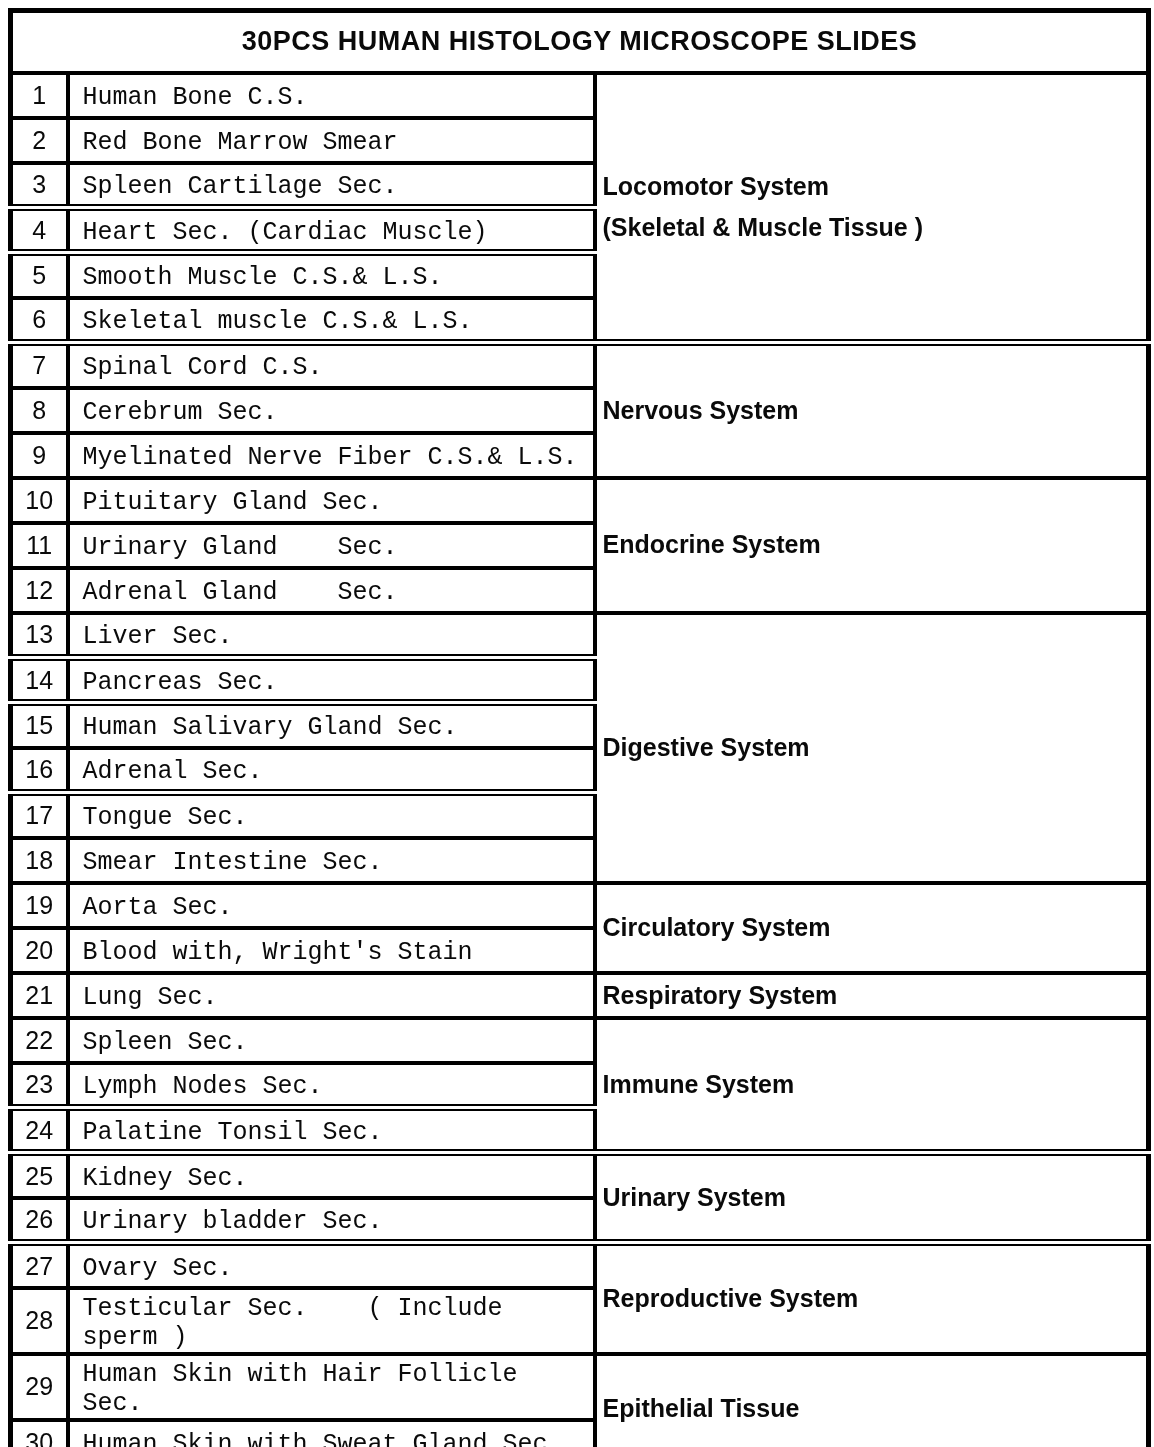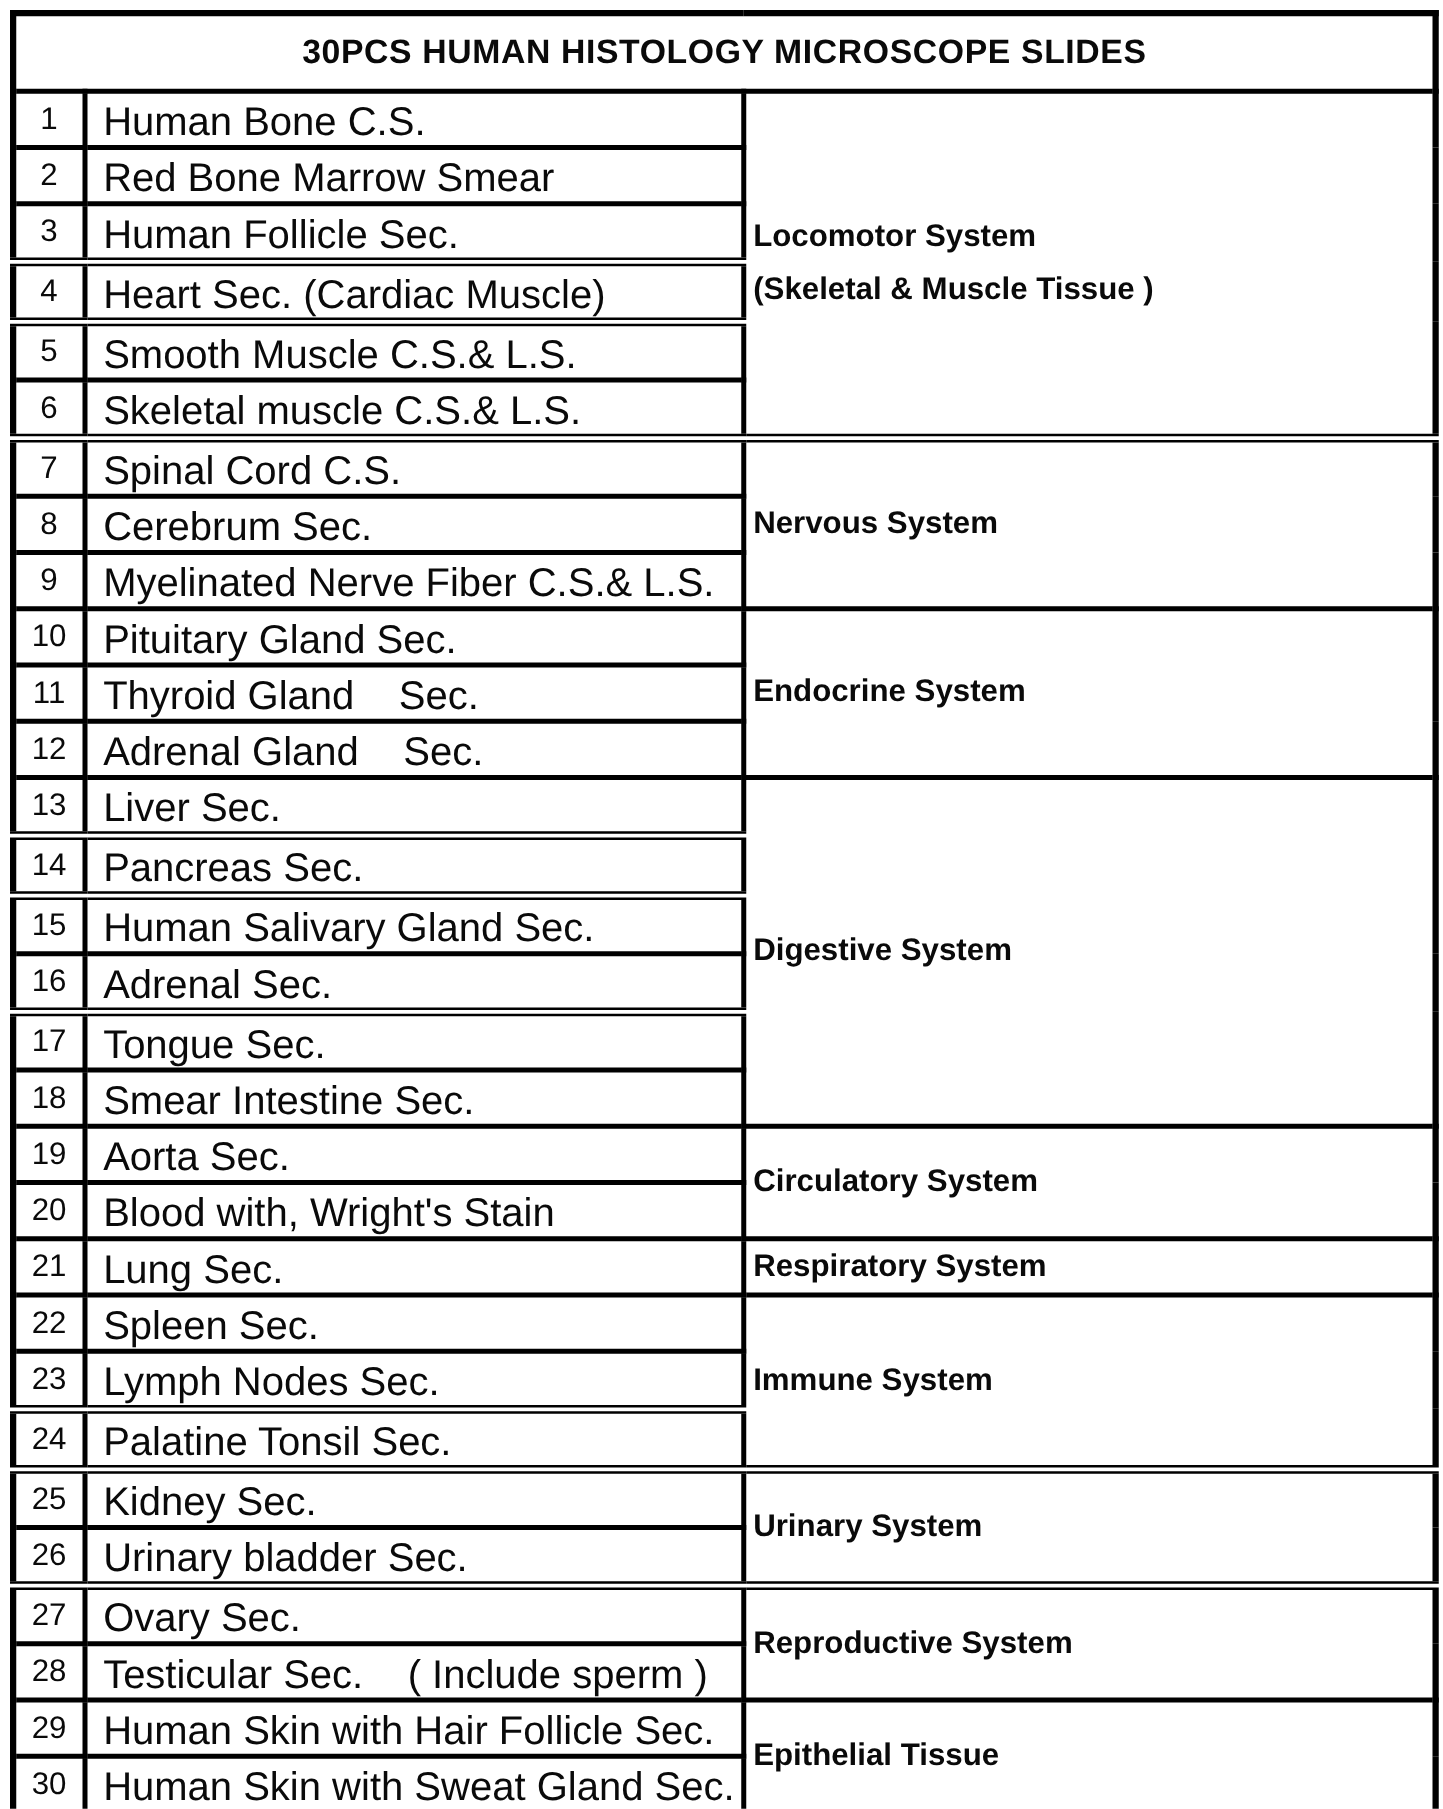--- a/index.html
+++ b/index.html
@@ -38,25 +38,26 @@
   tr.slide-row {
     height: 45px;
   }
   td.num-cell {
     text-align: center;
     vertical-align: middle;
     font-size: 25px;
     padding: 0;
   }
   td.name-cell {
-    font-size: 32px;
+    font-size: 25px;
     vertical-align: middle;
     padding: 4px 0 0 13px;
     white-space: pre-wrap;
     overflow: hidden;
+    font-family: Liberation Mono, monospace;
   }
   td.group-cell {
     vertical-align: middle;
     font-size: 25px;
     font-weight: bold;
     line-height: 1.65;
     padding: 0 6px;
   }
   
   tr.double-top > td {
@@ -86,21 +87,21 @@
             <div>Locomotor System</div>
             <div>(Skeletal &amp; Muscle Tissue )</div>
           </td>
         </tr>
         <tr class="slide-row">
           <td class="num-cell">2</td>
           <td class="name-cell">Red Bone Marrow Smear</td>
         </tr>
         <tr class="slide-row">
           <td class="num-cell">3</td>
-          <td class="name-cell">Human Follicle Sec.</td>
+          <td class="name-cell">Spleen Cartilage Sec.</td>
         </tr>
         <tr class="slide-row double-top">
           <td class="num-cell">4</td>
           <td class="name-cell">Heart Sec. (Cardiac Muscle)</td>
         </tr>
         <tr class="slide-row double-top">
           <td class="num-cell">5</td>
           <td class="name-cell">Smooth Muscle C.S.&amp; L.S.</td>
         </tr>
         <tr class="slide-row">
@@ -124,21 +125,21 @@
         </tr>
         <tr class="slide-row">
           <td class="num-cell">10</td>
           <td class="name-cell">Pituitary Gland Sec.</td>
           <td class="group-cell" rowspan="3">
             <div>Endocrine System</div>
           </td>
         </tr>
         <tr class="slide-row">
           <td class="num-cell">11</td>
-          <td class="name-cell">Thyroid Gland    Sec.</td>
+          <td class="name-cell">Urinary Gland    Sec.</td>
         </tr>
         <tr class="slide-row">
           <td class="num-cell">12</td>
           <td class="name-cell">Adrenal Gland    Sec.</td>
         </tr>
         <tr class="slide-row">
           <td class="num-cell">13</td>
           <td class="name-cell">Liver Sec.</td>
           <td class="group-cell" rowspan="6">
             <div>Digestive System</div>

